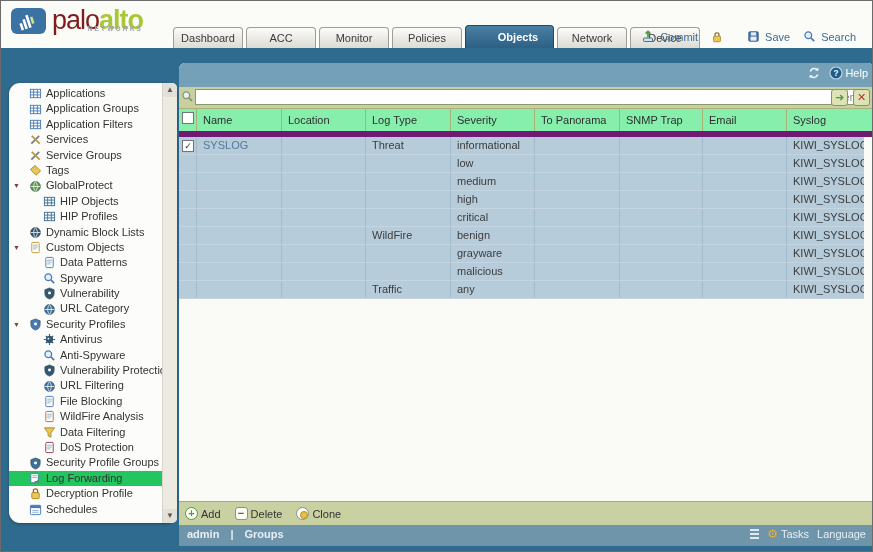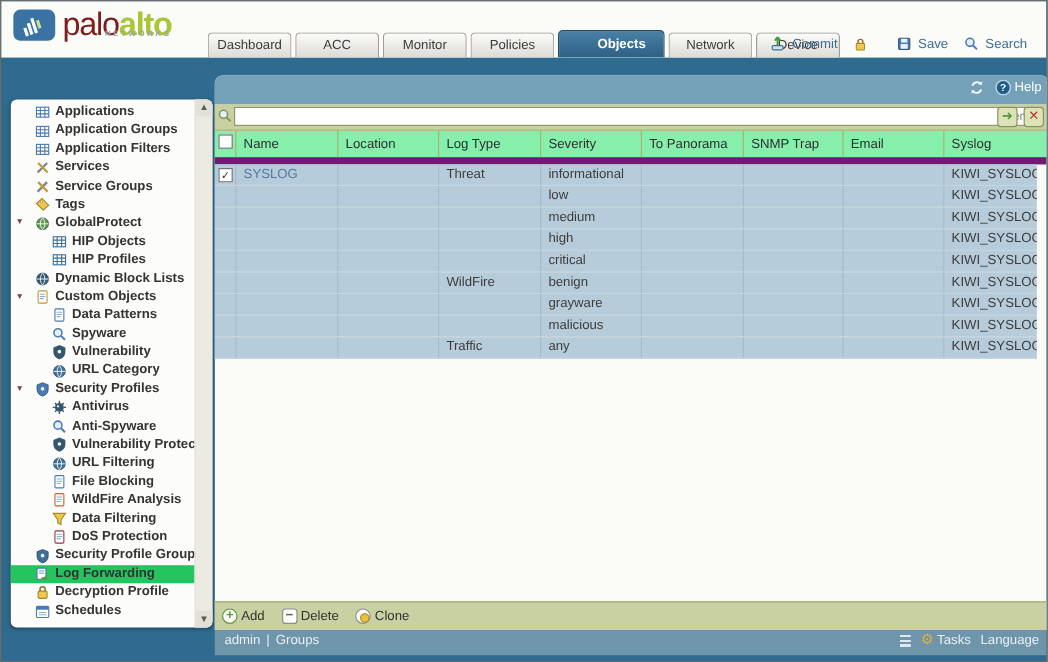--- a/index.html
+++ b/index.html
@@ -15,22 +15,22 @@
   .tabs{position:absolute;left:172px;top:26px;display:flex;gap:3px;}
   .tab{width:68px;height:20px;line-height:20px;text-align:center;font-size:11px;color:#3a3a3a;
        background:linear-gradient(#fbfbf9,#dcdbd4);border:1px solid #a19d94;border-bottom:none;
        border-radius:4px 4px 0 0;cursor:pointer;}
   .tab.active{background:linear-gradient(#4a80a3,#2c6085);color:#fff;font-weight:bold;border-color:#1e4a66;
        height:22px;margin-top:-2px;line-height:22px;width:70px;padding-left:17px;}
   .hdr-actions{position:absolute;right:8px;top:28px;display:flex;align-items:flex-end;gap:5px;font-size:11px;color:#3c6d96;}
   .hdr-actions .lbl{margin-right:8px;cursor:pointer;}
   .icn{display:inline-block;vertical-align:middle;}
   
-  .sidebar{position:absolute;left:8px;top:82px;width:168px;height:440px;background:#fcfcfa;border-radius:5px;
-       box-shadow:0 1px 3px rgba(0,0,0,.35);font-weight:bold;}
+  .sidebar{position:absolute;left:8px;top:82px;width:168px;height:440px;background:#fcfcfa;border-radius:11px;
+       box-shadow:0 1px 3px rgba(0,0,0,.35);}
   .side-list{position:absolute;left:0;top:3px;width:153px;}
   .si{position:relative;height:15.4px;line-height:15.4px;font-size:11px;color:#333;padding-left:20px;white-space:nowrap;cursor:pointer;display:flex;align-items:center;gap:4px;}
   .si.child{padding-left:34px;}
   .si.selected{background:#22c55e;}
   .si .tri{position:absolute;left:4px;top:0;font-size:7px;color:#7d3f4e;}
   .si svg{flex:0 0 auto;}
   .si span{overflow:hidden;}
   .side-scroll{position:absolute;right:0;top:0;width:14px;height:100%;background:#edeae2;border-left:1px solid #d6d3ca;border-radius:0 5px 5px 0;}
   .sarrow{position:absolute;left:0;width:14px;height:14px;font-size:8px;color:#5a5a55;text-align:center;line-height:14px;background:#e3e0d7;cursor:pointer;}
   .sarrow.up{top:0;border-radius:0 5px 0 0;}
@@ -58,21 +58,21 @@
   .cb{display:inline-block;width:10px;height:10px;background:#fff;border:1px solid #72767a;font-size:9px;line-height:10px;text-align:center;color:#2d2d2d;margin-top:3px;cursor:pointer;}
   .botbar{position:absolute;bottom:0;left:0;width:100%;height:24px;background:#c9d1a2;border-top:1px solid #a3ac74;display:flex;align-items:center;gap:14px;padding-left:6px;box-sizing:border-box;font-size:11px;color:#333;}
   .botbar .act{display:flex;align-items:center;gap:3px;cursor:pointer;}
   .cicon{display:inline-block;width:13px;height:13px;border-radius:50%;background:#fdfdf6;text-align:center;line-height:11px;font-weight:bold;font-size:11px;box-sizing:border-box;}
   .cicon.add{border:1px solid #5d9441;color:#4e9a3f;}
   .cicon.del{border:1px solid #8a8f94;border-radius:3px;color:#5a5f63;}
   .cicon.clone{border:1px solid #8a8f94;position:relative;}
   .cicon.clone::after{content:"";position:absolute;left:3px;top:3px;width:6px;height:6px;border-radius:50%;background:#e8c23e;border:1px solid #b2902a;}
   
   .footer{position:absolute;left:178px;top:524px;width:695px;height:21px;background:#6f95ab;font-size:11px;color:#e7eff5;}
-  .footer .left{position:absolute;left:8px;top:3px;display:flex;gap:5px;align-items:center;}
+  .footer .left{position:absolute;left:8px;top:3px;display:flex;gap:11px;align-items:center;font-weight:bold;}
   .footer .right{position:absolute;right:8px;top:3px;display:flex;gap:8px;align-items:center;}
   .stripe-icon{display:inline-block;width:9px;height:11px;background:repeating-linear-gradient(#dfe9f0 0 2px,#6f95ab 2px 4px);}
   .gear{color:#dfb23c;font-size:12px;line-height:11px;}
   .flink{cursor:pointer;}
 </style>
 </head>
 <body>
 
 <svg width="0" height="0" style="position:absolute">
   <defs>

